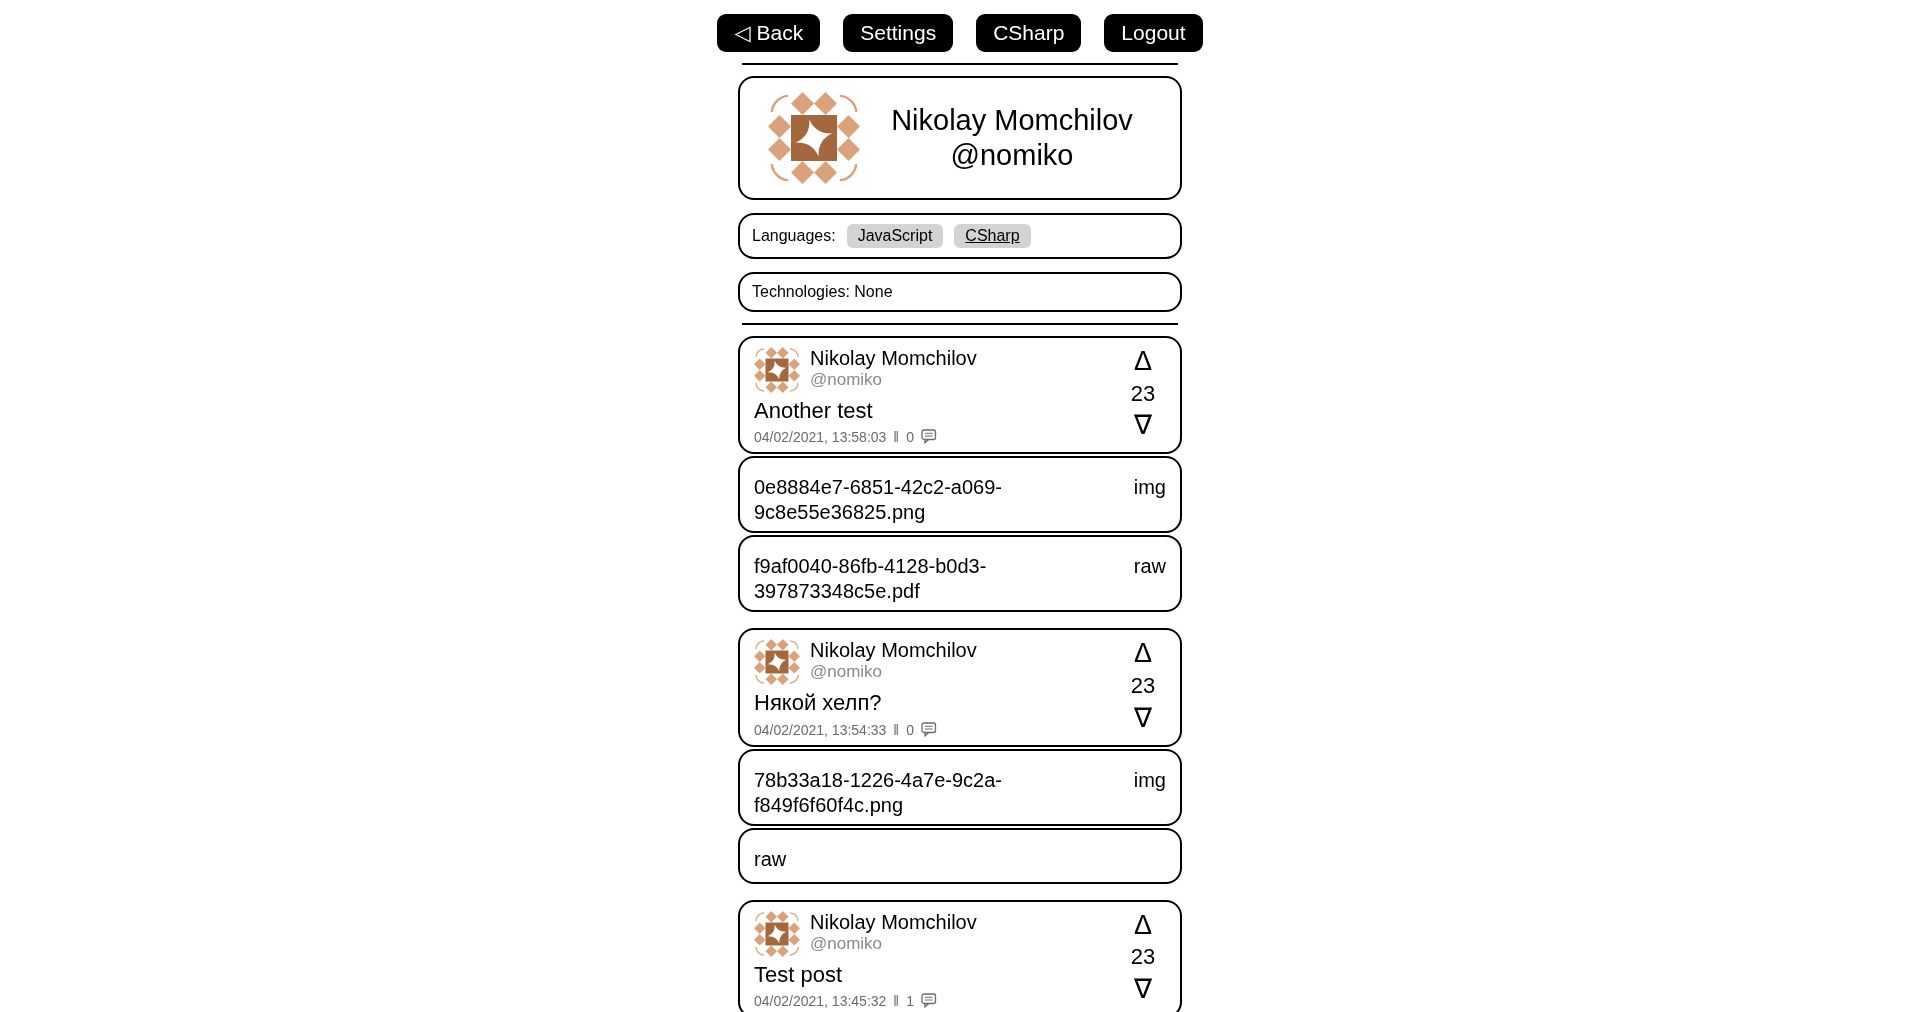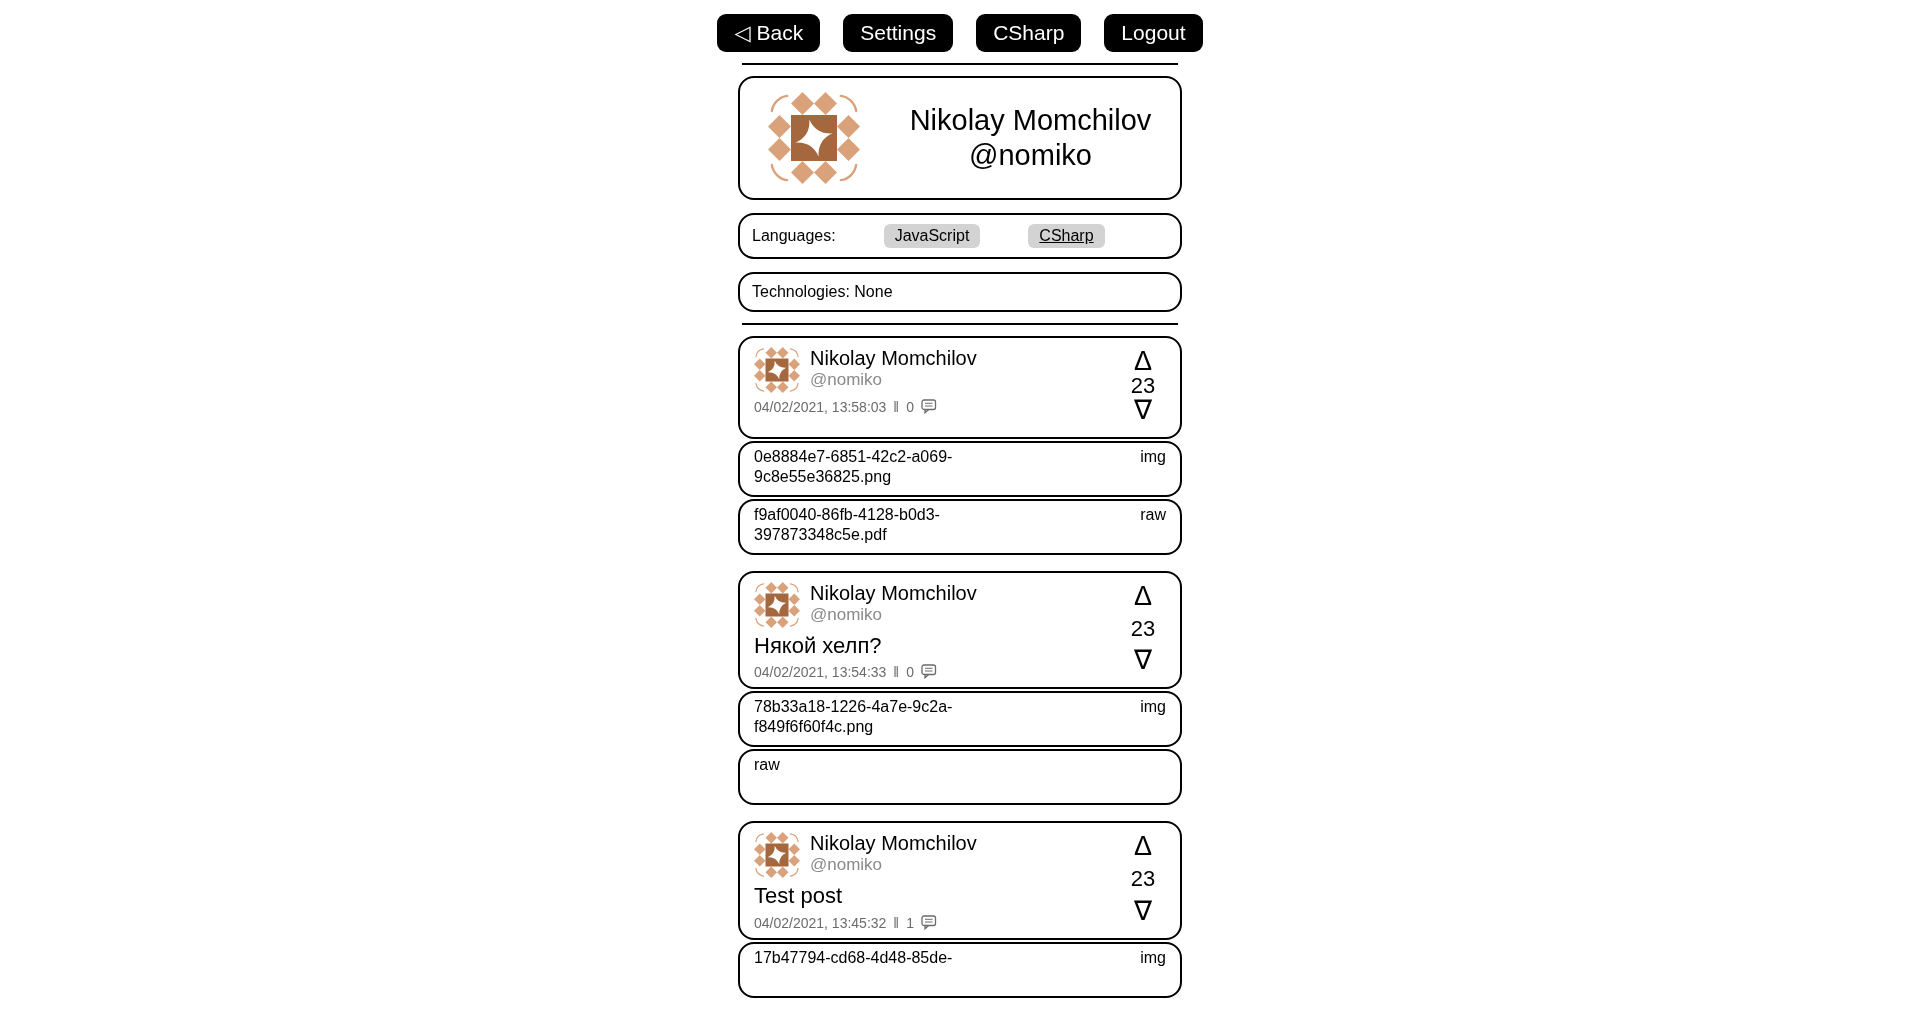--- a/index.html
+++ b/index.html
@@ -16,21 +16,21 @@
   .nav-btn {
     background: #000; color: #fff; border: none; cursor: pointer;
     font-family: "Liberation Sans", sans-serif; font-size: 21px;
     padding: 7px 17px; border-radius: 9px; line-height: 1.15;
     display: inline-flex; align-items: center; gap: 6px;
   }
 
   hr.rule { border: none; border-top: 2px solid #000; margin: 11px 4px; }
 
   .card {
-    border: 2px solid #000; border-radius: 16px; background: #fff; gap: 37px;
+    border: 2px solid #000; border-radius: 16px; background: #fff;
   }
 
   
   .profile-card { display: flex; align-items: center; padding: 14px 16px 14px 28px; }
   .profile-avatar { width: 92px; height: 92px; flex: none; }
   .profile-names { flex: 1; text-align: center; font-size: 29px; line-height: 1.2; }
 
   .info-card { margin-top: 13px; padding: 9px 12px; font-size: 16px; display: flex; align-items: center; }
   .pill { border-radius: 6px; padding: 3px 11px; margin-left: 11px; display: inline-block; }
 
@@ -50,21 +50,21 @@
 
   .vote-col {
     width: 46px; flex: none; display: flex; flex-direction: column;
     align-items: center; justify-content: space-between; padding: 1px 0 6px 0;
   }
   .vote-arrow { font-size: 27px; line-height: 1; cursor: pointer; }
   .vote-count { font-size: 22px; line-height: 1; }
 
   .attachment {
     margin-top: 2px; display: flex; justify-content: space-between;
-    padding: 4px 14px 6px 14px; font-size: 16px; min-height: 56px; cursor: pointer;
+    padding: 17px 14px 6px 14px; font-size: 20px; min-height: 56px; cursor: pointer;
   }
   .att-name { max-width: 288px; line-height: 1.25; overflow-wrap: break-word; }
   .att-type { line-height: 1.25; flex: none; }
 
   .hidden-defs { position: absolute; width: 0; height: 0; overflow: hidden; }
 </style>
 </head>
 <body>
 
 <svg class="hidden-defs" xmlns="http://www.w3.org/2000/svg">
@@ -126,20 +126,21 @@
       <div class="post-main">
         <div class="post-header">
           <svg class="post-avatar">
               <use href="#avatar"></use>
             </svg>
           <div class="post-names">
             <div class="post-author">Nikolay Momchilov</div>
             <div class="post-handle">@nomiko</div>
           </div>
         </div>
+        <div class="post-title">Another test</div>
         <div class="post-meta">
           <span>04/02/2021, 13:58:03</span>
           <span class="meta-sep">‖</span>
           <span>0</span>
           <svg class="comment-icon">
               <use href="#comment-bubble"></use>
             </svg>
         </div>
       </div>
       <div class="vote-col">

